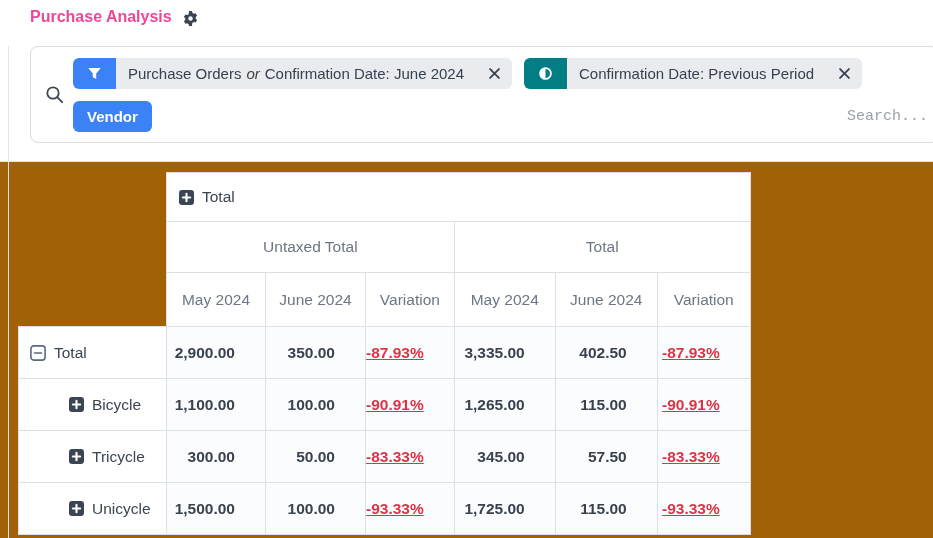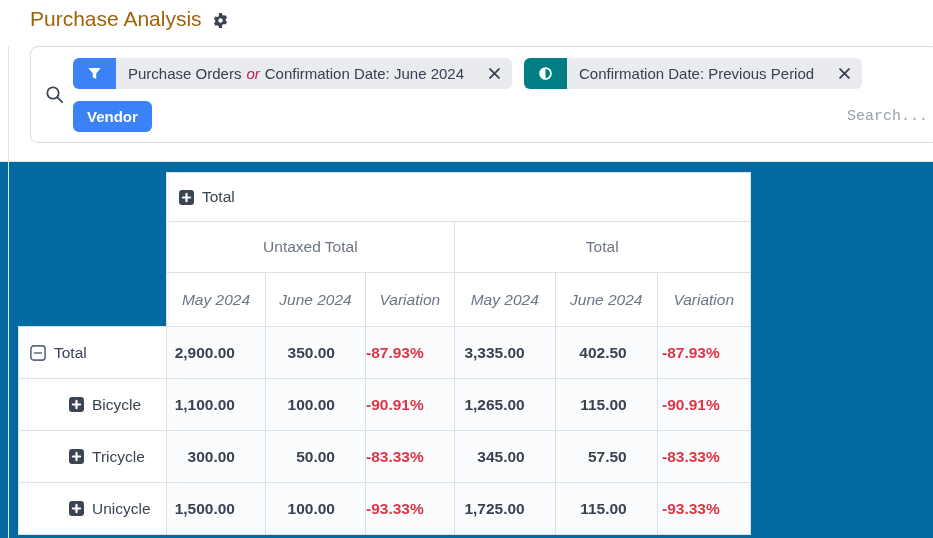--- a/index.html
+++ b/index.html
@@ -13,21 +13,21 @@
   }
   .left-line {
     position: absolute; left: 8px; top: 46px; bottom: 0;
     width: 1px; background: #e2e4e8; z-index: 6;
   }
   
   .title-bar {
     position: absolute; top: 7px; left: 30px;
     display: flex; align-items: center; gap: 10px;
   }
-  .page-title { font-size: 21px; color: #a16207; font-weight: 400; }
+  .page-title { font-size: 16px; color: #ec4899; font-weight: 700; }
   .gear-btn { width: 17px; height: 17px; cursor: pointer; margin-top: 3px; }
   
   .searchbar {
     position: absolute; top: 46px; left: 30px; right: -6px; height: 97px;
     border: 1px solid #d8dbe0; border-radius: 8px; background: #fff;
     display: flex; align-items: center; padding: 6px 10px 6px 14px; z-index: 3;
   }
   .mag { flex: 0 0 auto; width: 19px; height: 19px; }
   .facets {
     display: flex; flex-wrap: wrap; align-items: center;
@@ -43,50 +43,50 @@
   }
   .facet-badge.purple { background: #3b82f6; }
   .facet-badge.teal { background: #017e84; }
   .facet-badge.field-label { font-weight: 600; font-size: 15px; }
   .facet-badge svg { width: 15px; height: 15px; display: block; }
   .facet-body {
     display: flex; align-items: center; gap: 25px;
     background: #e9ebee; padding: 0 12px; color: #374151; white-space: nowrap;
   }
   .facet-text { display: flex; align-items: center; gap: 5px; }
-  .facet-text .or { font-style: italic; color: #be185d; }
+  .facet-text .or { font-style: italic; color: #404040; }
   .facet-x { width: 11px; height: 11px; color: #3b4452; cursor: pointer; display: block; flex: 0 0 auto; }
   .search-input {
     flex: 1 1 120px; min-width: 120px; border: none; outline: none;
     background: transparent; font-size: 15px; font-family: Liberation Mono, monospace;
     color: #15803d; padding-left: 10px; text-align: right;
   }
   .search-input::placeholder { color: #9aa1ab; }
   
   .content {
     position: absolute; top: 161px; left: 0; right: 0; bottom: 0;
-    background: #0369a1; border-top: 1px solid #e0e3e7;
+    background: #a16207; border-top: 1px solid #e0e3e7;
   }
   table.pivot {
     position: absolute; top: 10px; left: 18px;
     border-collapse: collapse; font-size: 15.5px;
   }
   .pivot th, .pivot td {
     border: 1px solid #dde1e6; background: #fff; font-weight: 400;
   }
   .pivot th.blank { border: none; background: transparent; }
   .pivot tr.h-root th.col-root { height: 49px; padding-left: 12px; text-align: left; }
   .pivot tr.h-measure th { height: 51px; text-align: center; color: #6d7685; font-weight: 400; }
-  .pivot tr.h-cols th { height: 54px; text-align: center; color: #6d7685; font-weight: 400; font-style: italic; }
+  .pivot tr.h-cols th { height: 54px; text-align: center; color: #6d7685; font-weight: 400; }
   .pivot tbody th.rowhdr { height: 52px; text-align: left; background: #fff; color: #3b4452; }
   .pivot tbody td {
     text-align: right; padding-right: 30px; background: #fbfcfd;
     font-weight: 600; color: #3a4250;
   }
-  .pivot tbody td.neg { color: #dc3545; }
+  .pivot tbody td.neg { color: #dc3545; text-decoration: underline; }
   .cellflex { display: flex; align-items: center; gap: 8px; }
   .depth0 .cellflex { padding-left: 11px; }
   .depth1 .cellflex { padding-left: 50px; }
   .icon-sq { width: 15px; height: 15px; display: block; flex: 0 0 auto; cursor: pointer; }
   .icon-sq.lg { width: 16px; height: 16px; }
 </style>
 </head>
 <body>
 
 <div class="left-line"></div>

